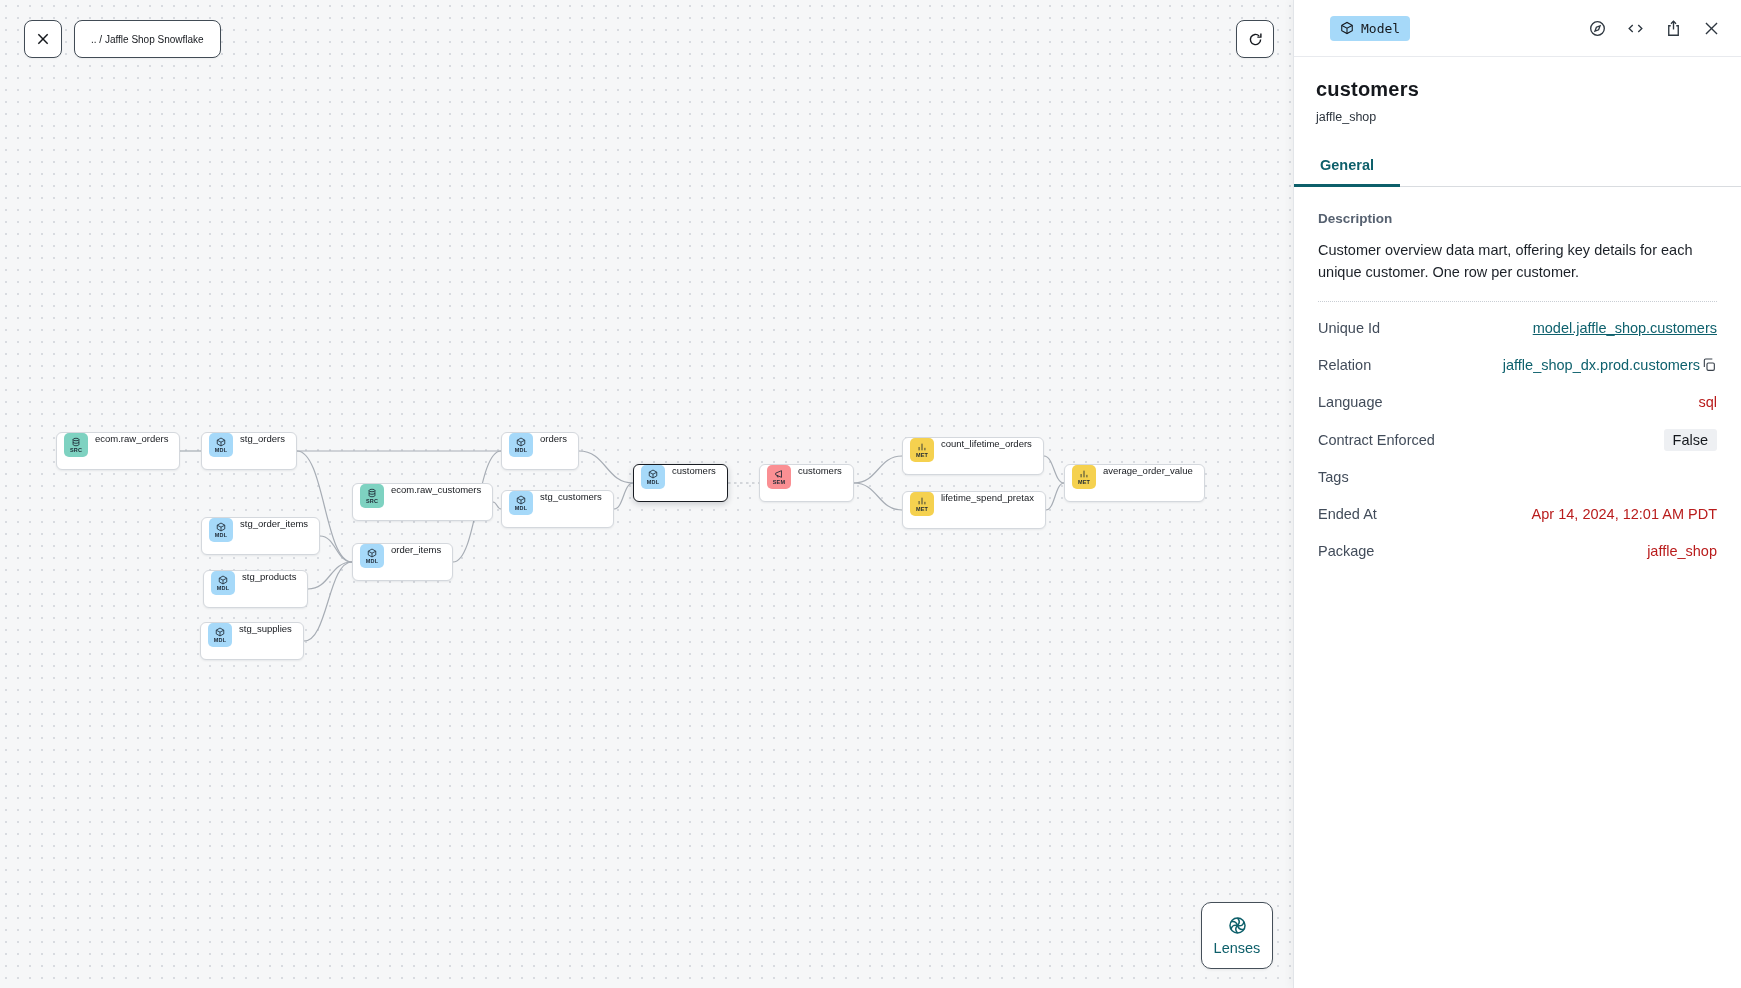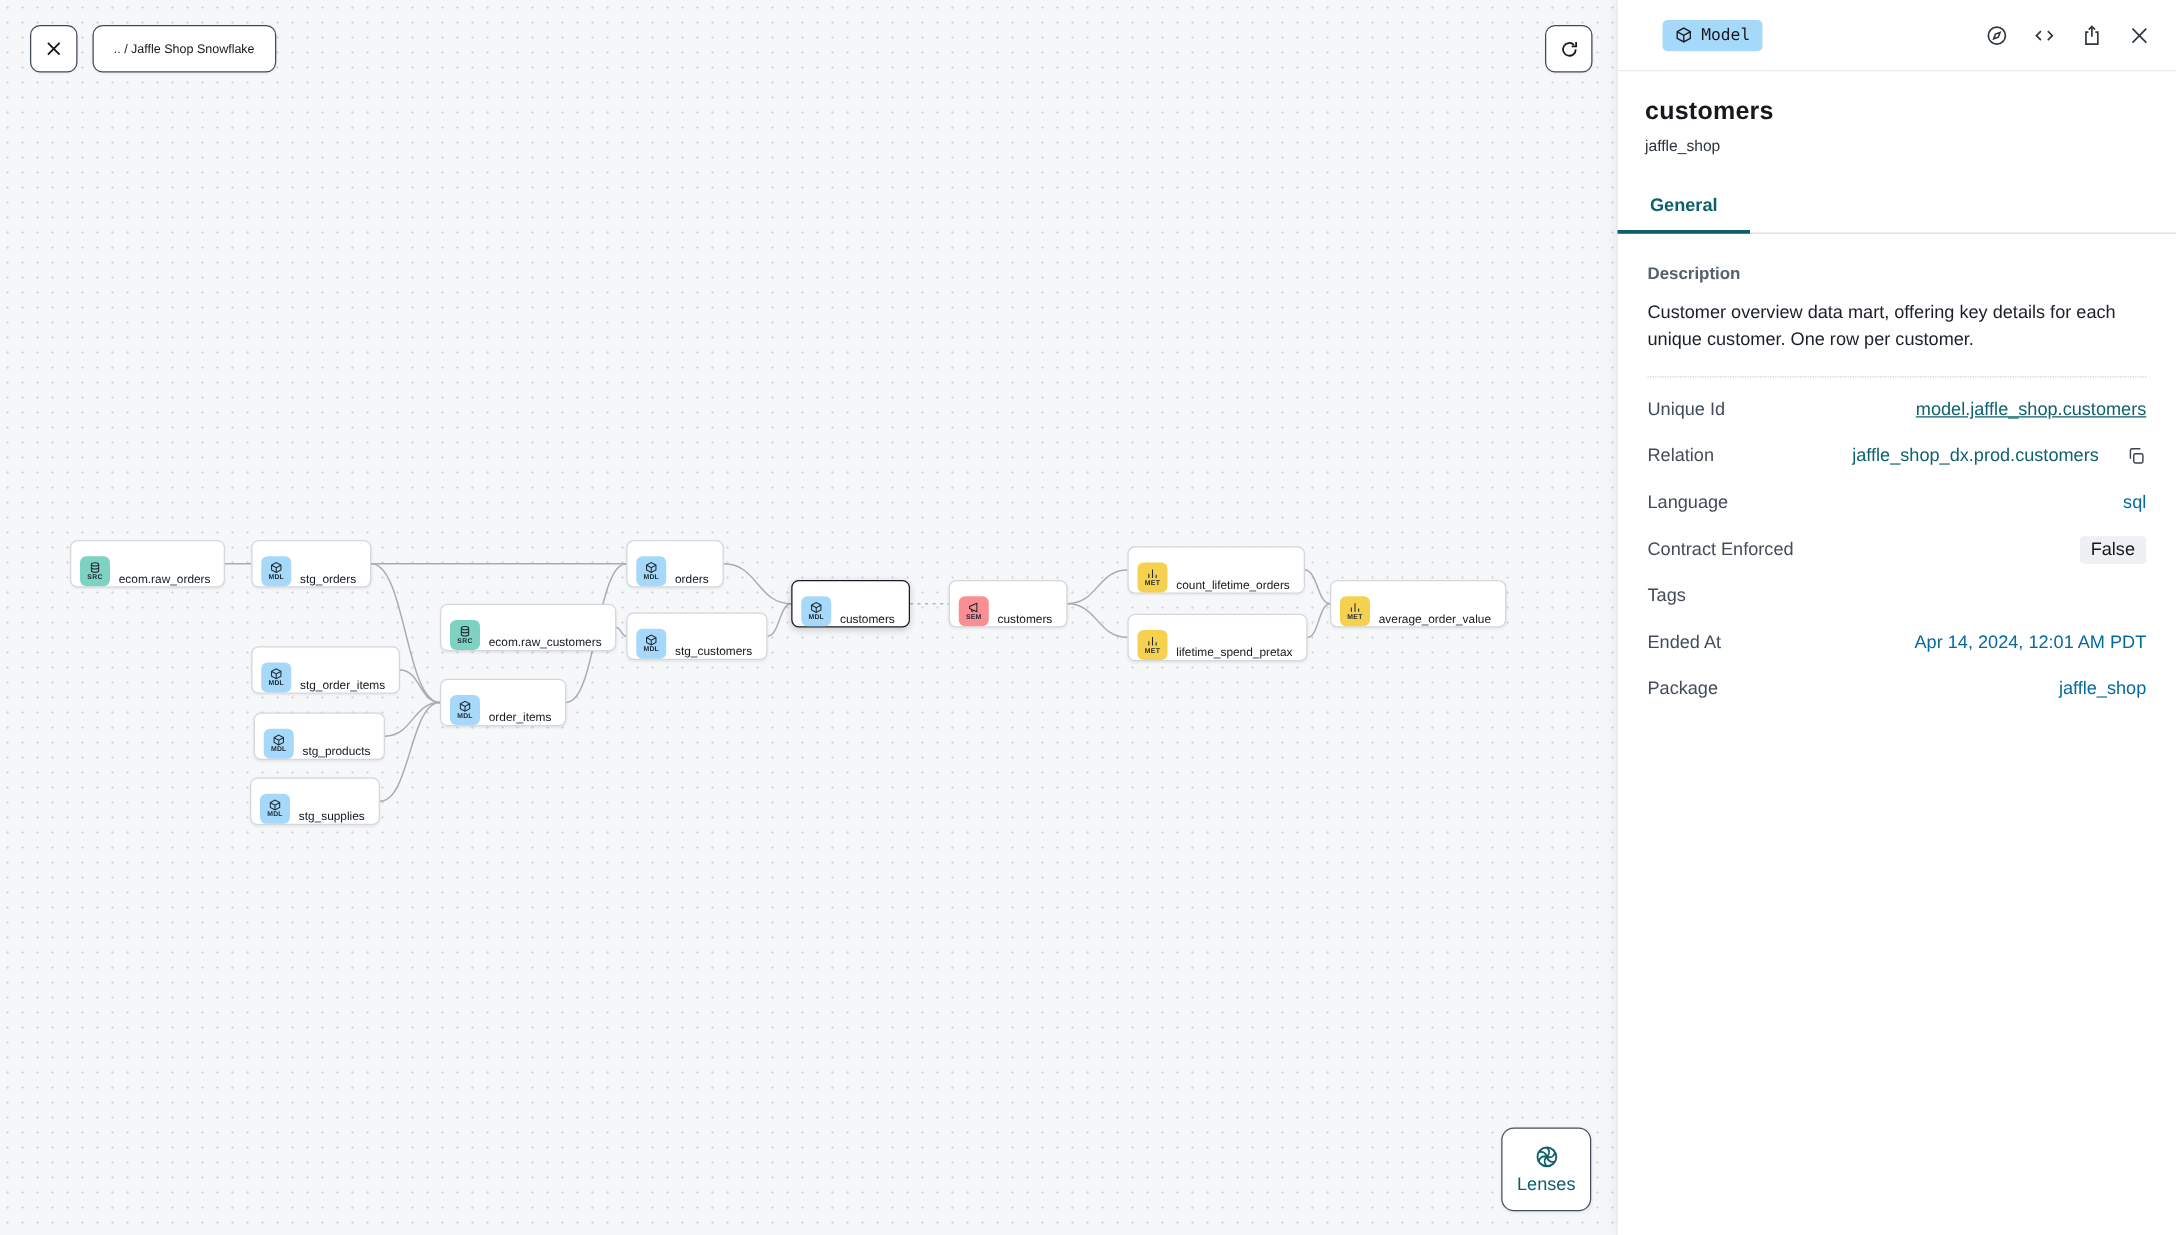--- a/index.html
+++ b/index.html
@@ -38,21 +38,21 @@
   .info-dot {
     width:17px; height:17px; border-radius:50%; background:#3f4852; color:#fff;
     font-size:11px; font-weight:700; display:flex; align-items:center; justify-content:center;
     font-family:"Liberation Serif","DejaVu Serif",serif; flex:none; cursor:pointer;
   }
   .btn-refresh { left:1236px; top:20px; width:38px; justify-content:center; cursor:pointer; }
   .btn-refresh svg { width:17px; height:17px; stroke:#15181d; stroke-width:2; fill:none; }
 
   
   .node {
-    position:absolute; height:38px; display:flex; align-items:flex-end; gap:7px;
+    position:absolute; height:38px; display:flex; align-items:flex-start; gap:7px;
     padding:0 11px 0 7px; background:#fff; border:1px solid #d4d8dd; border-radius:6px;
     box-shadow:0 1px 2px rgba(16,24,40,.07); cursor:pointer; white-space:nowrap;
   }
   .node.selected { border:1.6px solid #181c22; box-shadow:0 2px 6px rgba(16,24,40,.2); }
   .node-icon {
     width:24px; height:24px; border-radius:5px; flex:none;
     display:flex; flex-direction:column; align-items:center; justify-content:center;
   }
   .node-icon svg { width:10px; height:10px; display:block; stroke:#1c2733; fill:none; stroke-width:2; }
   .node-icon .t { font-size:5.5px; font-weight:700; line-height:1; margin-top:1px; color:#1c2733; letter-spacing:.2px; }
@@ -95,23 +95,23 @@
   .tabs { display:flex; margin-top:23px; border-bottom:1px solid #d9dce0; }
   .tab { position:relative; padding:10px 26px 13px; font-size:14.5px; font-weight:700; color:#0d5f6a; cursor:pointer; }
   .tab.active::after { content:""; position:absolute; left:0; right:0; bottom:-1px; height:3px; background:#0d5f6a; }
   .panel-body { padding:24px 24px 0; }
   .desc-label { font-size:13.5px; font-weight:700; color:#566170; }
   .desc { margin:13px 0 0; font-size:14.5px; color:#1b2027; line-height:1.55; max-width:390px; }
   .dotted-sep { margin-top:17px; border-bottom:1.5px dotted #c9ced4; }
   .fields { margin-top:13px; }
   .field-row { display:flex; justify-content:space-between; align-items:center; min-height:21px; margin:16px 0; font-size:14.5px; }
   .f-label { color:#424c5a; }
-  .f-val { color:#0369a1; font-weight:500;text-align:center; }
+  .f-val { color:#b91c1c; font-weight:500;text-align:center; }
   a.f-link { color:#0e616d; text-decoration:underline; cursor:pointer; font-weight:400; }
-  .f-teal { color:#0e616d; display:inline-flex; align-items:flex-end; gap:22px; }
+  .f-teal { color:#0e616d; display:inline-flex; align-items:flex-end; gap:1px; }
   .copy-btn { background:none; border:none; padding:0; cursor:pointer; display:flex; }
   .copy-btn svg { width:16px; height:16px; stroke:#3a424c; fill:none; stroke-width:1.7; }
   .chip { background:#eef0f3; padding:3px 9px; border-radius:3px; color:#15181d; font-weight:500; }
   .pill { background:#ccefd9; color:#157a4b; padding:7px 17px; border-radius:999px; font-size:14px; }
 </style>
 </head>
 <body>
 
 <div class="canvas">
   <svg class="edges" id="edges">

